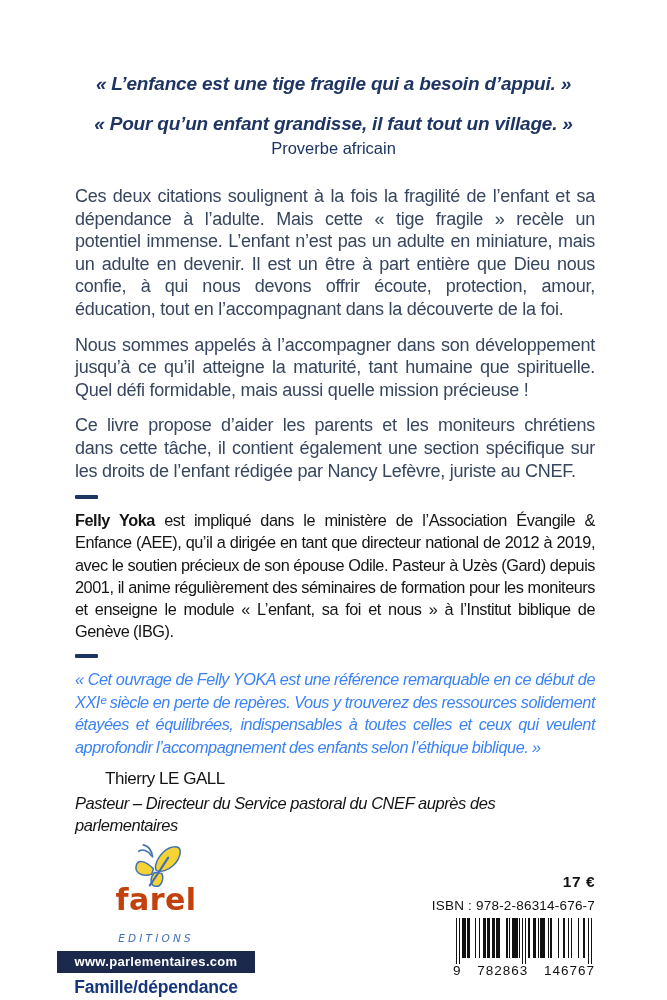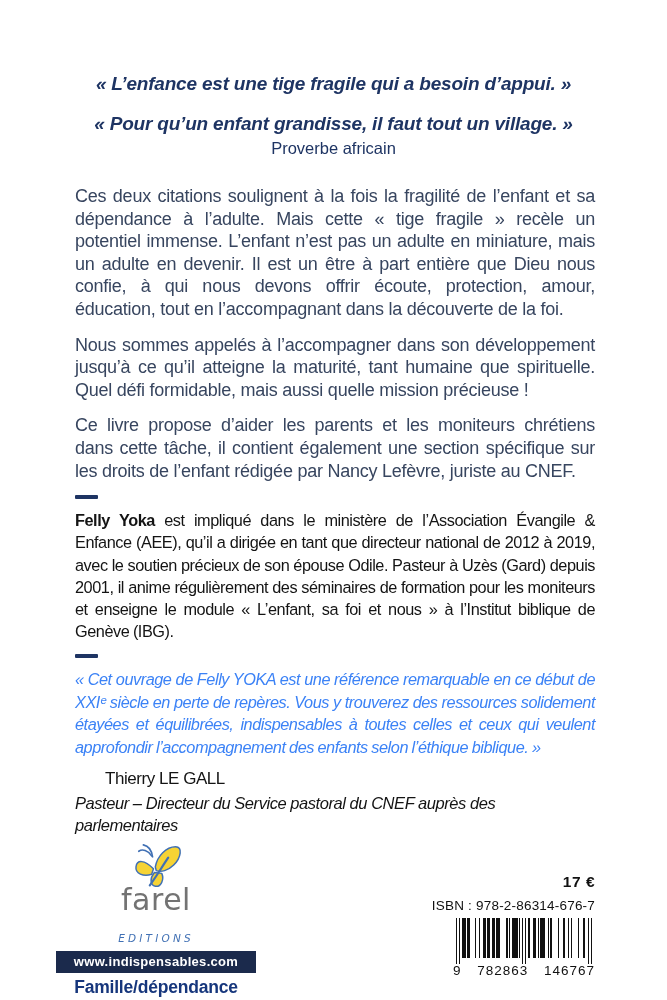--- a/index.html
+++ b/index.html
@@ -91,22 +91,22 @@
     padding: 0 72px 0 56px;
   }
   .publisher {
     display: flex; flex-direction: column; align-items: center;
     width: 200px;
   }
   .butterfly { width: 58px; height: 46px; margin-bottom: -4px; margin-left: 6px; }
   .logo-text {
     font-family: "DejaVu Sans", sans-serif;
     font-size: 30px; line-height: 30px;
-    font-weight: 400;
-    color: #737373;
+    font-weight: 700;
+    color: #c2410c;
     letter-spacing: 0.5px;
   }
   .logo-sub {
     font-family: "DejaVu Sans", sans-serif;
     font-size: 10.5px; line-height: 12px;
     font-style: italic;
     letter-spacing: 3.2px;
     color: #4070b4;
     margin-top: 17px;
   }
@@ -182,21 +182,21 @@
 
         <path d="M24 28 C14 18 6 18 5 26 C4 33 13 37 22 34 Z" fill="#f6d334" stroke="#4070b4" stroke-width="1.6" stroke-linejoin="round"></path>
 
         <path d="M25 32 C20 38 20 46 26 47 C32 48 36 40 33 33 Z" fill="#f6d334" stroke="#4070b4" stroke-width="1.6" stroke-linejoin="round"></path>
 
         <path d="M20 46 C26 38 32 28 40 16" fill="none" stroke="#4070b4" stroke-width="2.4" stroke-linecap="round"></path>
       </svg>
       <div class="logo-text">farel</div>
       <div class="logo-sub">EDITIONS</div>
       <div class="website-banner">
-        <span>www.indispensables.com</span>
+        <span>www.parlementaires.com</span>
       </div>
       <div class="category">Famille/dépendance</div>
     </div>
 
     <div class="commerce">
       <div class="price">17 €</div>
       <div class="isbn">ISBN : 978-2-86314-676-7</div>
       <div class="barcode-wrap">
         <svg class="barcode-svg" viewBox="0 0 95 46" preserveAspectRatio="none" shape-rendering="crispEdges" xmlns="http://www.w3.org/2000/svg">
             <rect x="0" y="0" width="1" height="46" fill="#111111"></rect>

